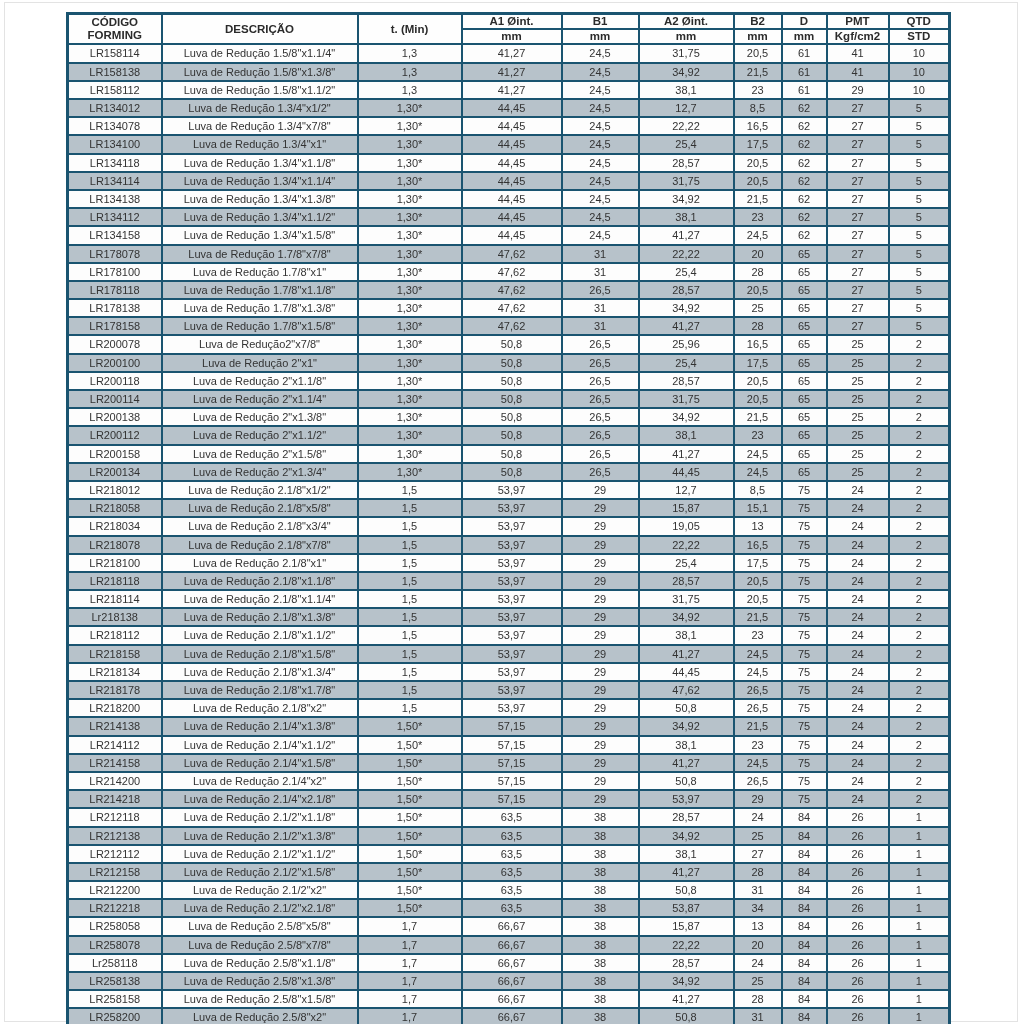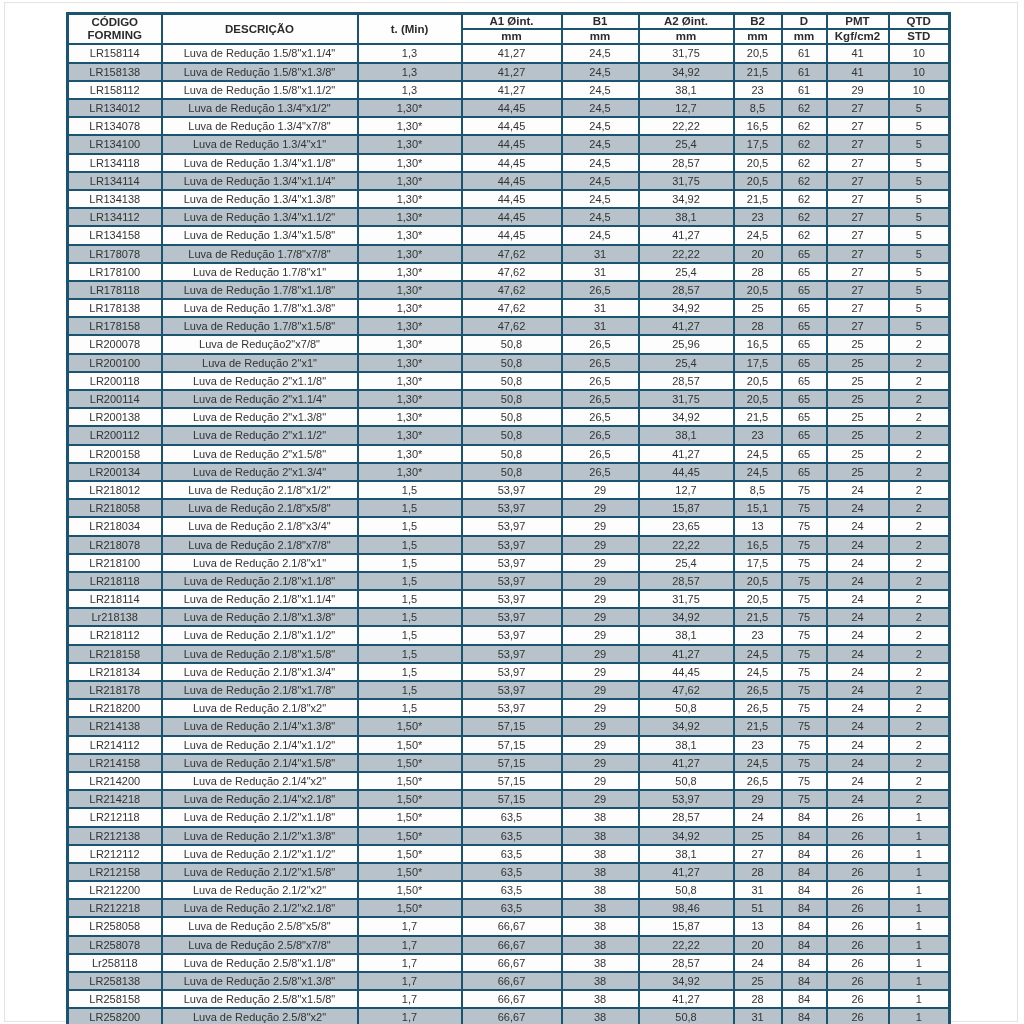--- a/index.html
+++ b/index.html
@@ -420,21 +420,21 @@
         <td>75</td>
         <td>24</td>
         <td>2</td>
       </tr>
       <tr>
         <td>LR218034</td>
         <td>Luva de Redução 2.1/8"x3/4"</td>
         <td>1,5</td>
         <td>53,97</td>
         <td>29</td>
-        <td>23,65</td>
+        <td>19,05</td>
         <td>13</td>
         <td>75</td>
         <td>24</td>
         <td>2</td>
       </tr>
       <tr class="shaded">
         <td>LR218078</td>
         <td>Luva de Redução 2.1/8"x7/8"</td>
         <td>1,5</td>
         <td>53,97</td>
@@ -672,22 +672,22 @@
         <td>84</td>
         <td>26</td>
         <td>1</td>
       </tr>
       <tr class="shaded">
         <td>LR212218</td>
         <td>Luva de Redução 2.1/2"x2.1/8"</td>
         <td>1,50*</td>
         <td>63,5</td>
         <td>38</td>
-        <td>98,46</td>
-        <td>51</td>
+        <td>53,87</td>
+        <td>34</td>
         <td>84</td>
         <td>26</td>
         <td>1</td>
       </tr>
       <tr>
         <td>LR258058</td>
         <td>Luva de Redução 2.5/8"x5/8"</td>
         <td>1,7</td>
         <td>66,67</td>
         <td>38</td>

